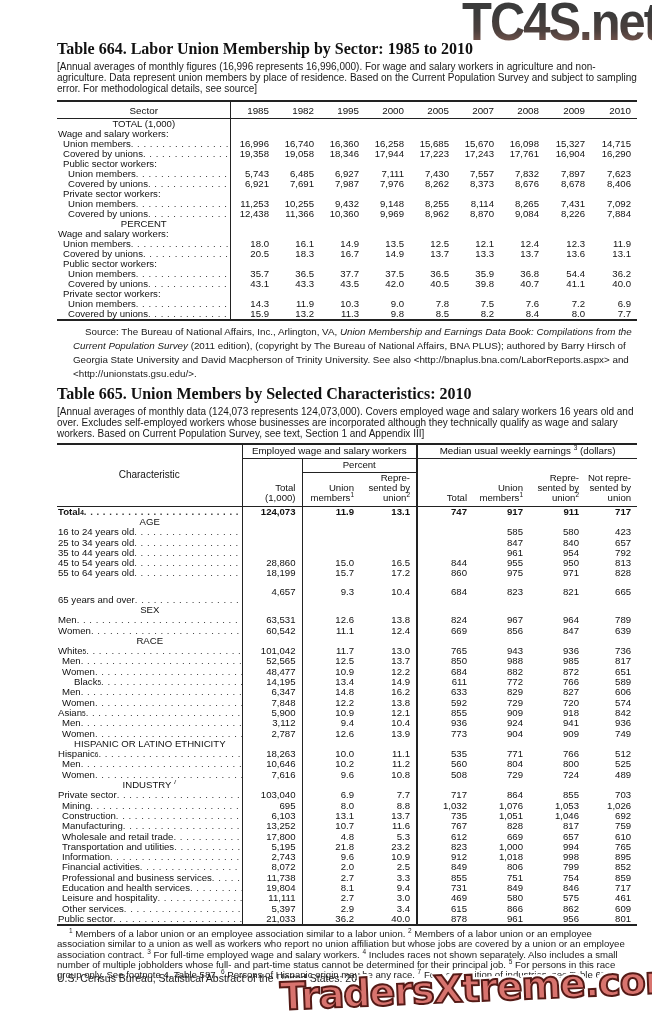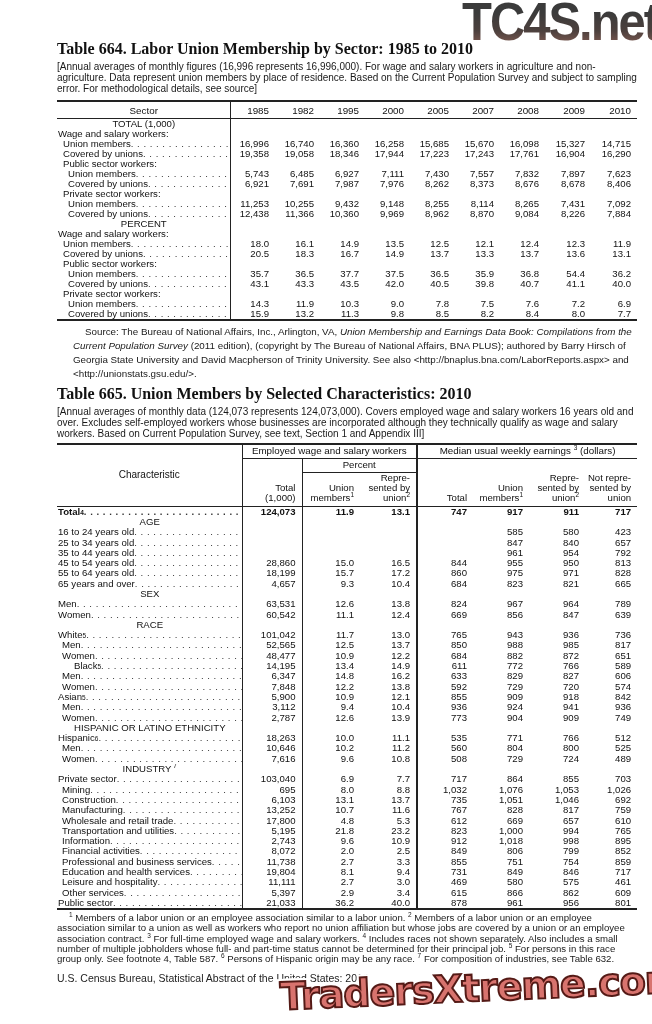--- a/index.html
+++ b/index.html
@@ -605,21 +605,21 @@
               <td class="num ">15.7</td>
               <td class="num c2">17.2</td>
               <td class="num ">860</td>
               <td class="num ">975</td>
               <td class="num ">971</td>
               <td class="num ">828</td>
             </tr>
             <tr>
               <td class="stub">
                 <div class="stubflex">
-                  <span class="lab" style="padding-left: 0px;">65 years and over</span>
+                  <span class="lab" style="padding-left: 0px; margin-top: 16px;">65 years and over</span>
                   <span class="dots"></span>
                 </div>
               </td>
               <td class="num c0">4,657</td>
               <td class="num ">9.3</td>
               <td class="num c2">10.4</td>
               <td class="num ">684</td>
               <td class="num ">823</td>
               <td class="num ">821</td>
               <td class="num ">665</td>

